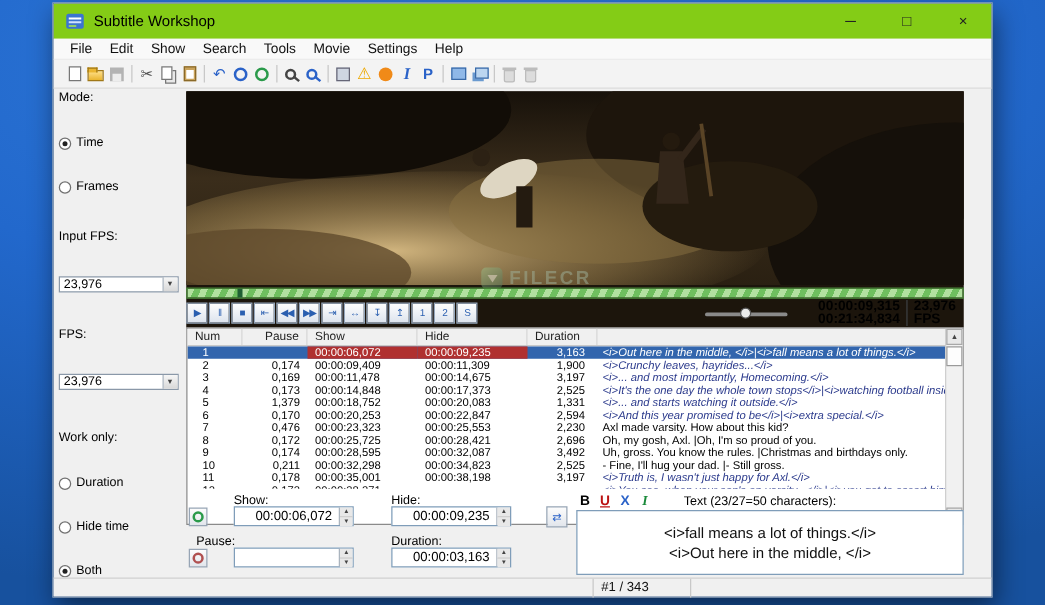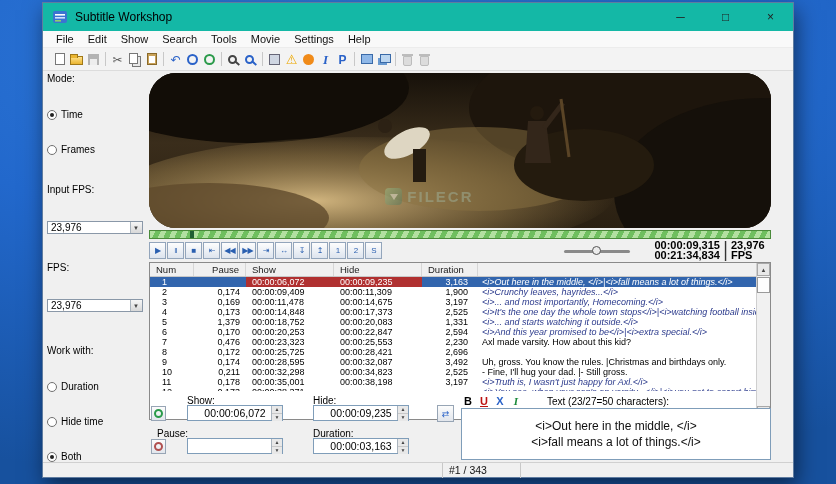--- a/index.html
+++ b/index.html
@@ -3,21 +3,21 @@
 <meta charset="utf-8">
 <style>
   * { margin:0; padding:0; box-sizing:border-box; }
   html,body { width:836px; height:484px; overflow:hidden; font-family:"Liberation Sans", sans-serif; }
   .desktop { position:relative; width:836px; height:484px;
     background: radial-gradient(120% 90% at 40% 10%, #2f7ad9 0%, #2268cc 45%, #17519e 100%); }
   .window { position:absolute; left:42px; top:2px; width:752px; height:476px;
     background:#f0f0f0; border:1px solid #5f7ca0; box-shadow: 3px 8px 20px rgba(0,0,0,.5); }
 
   
-  .titlebar { height:28px; background:#14b8a6; display:flex; align-items:center; }
+  .titlebar { height:28px; background:#84cc16; display:flex; align-items:center; }
   .app-icon { width:16px; height:16px; margin-left:9px; display:inline-block; }
   .title { font-size:12px; color:#000; margin-left:7px; flex:1; }
   .win-controls { display:flex; height:28px; }
   .wbtn { width:45px; height:28px; display:flex; align-items:center; justify-content:center;
     font-size:12px; color:#222; }
 
   
   .menubar { height:17px; background:#f9f9f9; display:flex; align-items:center; padding-left:6px;
     font-size:11px; color:#111; border-bottom:1px solid #ececec; }
   .menu-item { padding:0 7px; }
@@ -66,21 +66,21 @@
   .cbox.on::after { content:"✓"; position:absolute; left:1px; top:-2px; font-size:10px; color:#1a1a1a; }
   .combo { height:15px; background:#fff; border:1px solid #8a98a8; display:flex; align-items:center; position:relative; padding-left:3px; font-size:10px; }
   .combo .combo-arrow { position:absolute; right:0; top:0; bottom:0; width:12px; background:linear-gradient(#f6f6f6,#d8d8d8); border-left:1px solid #aab4be; }
   .combo .combo-arrow::after { content:"▼"; position:absolute; left:2px; top:3px; font-size:6px; color:#444; }
   .combo.disabled { background:#f0f0f0; color:#9a9a9a; border-color:#b5b5b5; }
   .combo.disabled .combo-arrow { background:#ececec; }
   .notes { flex:1; background:#fff; border:1px solid #8a98a8; margin-top:1px; padding:2px 3px; font-size:10px; }
 
   
   .main { position:absolute; left:106px; top:70px; width:622px; height:390px; }
-  .video { position:absolute; left:0; top:0; width:622px; height:155px; background:#1c150c; overflow:hidden;border-radius:27px; }
+  .video { position:absolute; left:0; top:0; width:622px; height:190px; background:#1c150c; overflow:hidden; }
   .video svg { display:block; width:622px; height:155px; }
   .watermark { position:absolute; left:38%; top:74%; display:flex; align-items:center; opacity:.5; }
   .wm-icon { width:17px; height:17px; border-radius:4px; background:linear-gradient(135deg,#9ec08a,#53755a); margin-right:5px; position:relative; }
   .wm-icon::after { content:""; position:absolute; left:5px; top:6px; border-left:4px solid transparent; border-right:4px solid transparent; border-top:6px solid #e8efe2; }
   .wm-text { font-size:15px; font-weight:bold; letter-spacing:2px; color:#9fb29b; }
 
   .seekbar { position:absolute; left:0; top:157px; width:622px; height:9px;
     border:1px solid #4a8a3a;
     background:repeating-linear-gradient(115deg,#b2e0a0 0 5px,#6fbf5f 5px 10px); }
   .seek-marker { position:absolute; left:40px; top:0; width:4px; height:7px; background:#1f5f33; }
@@ -154,21 +154,21 @@
   .b-bold { left:312px; color:#000; }
   .b-under { left:328px; color:#bb1111; text-decoration:underline; }
   .b-clear { left:344px; color:#2a62c8; }
   .b-italic { left:360px; color:#1a8a3a; font-style:italic; font-family:"Liberation Serif", serif; }
   .textbox { position:absolute; left:312px; top:13px; width:310px; height:52px; background:#fff; border:1px solid #7f9db9;
     display:flex; flex-direction:column; align-items:center; justify-content:center;
     font-size:12px; line-height:16px; color:#101010; text-align:center; }
 
   
   .statusbar { position:absolute; left:0; right:0; bottom:0; height:15px; background:#f0f0f0;
-    border-top:1px solid #d0d0d0; display:flex; font-size:10.5px; color:#111; align-items:center; }
+    border-top:1px solid #d0d0d0; display:flex; font-size:10.5px; color:#111; align-items:center;padding-left:32px; }
   .sb-sec { height:15px; line-height:14px; border-right:1px solid #c8c8c8; padding-left:6px; overflow:hidden; white-space:nowrap; }
   .sb0 { width:400px; }
   .sb1 { width:78px; }
   .sb2 { width:110px; }
   .sb3 { flex:1; border-right:none; }
 </style>
 </head>
 <body>
 
 <div class="desktop">
@@ -283,21 +283,21 @@
       <div class="lbl" style="margin-top:5px">Input FPS:</div>
       <div class="combo" style="margin-top:1px">
           <span class="combo-val">23,976</span>
           <span class="combo-arrow"></span>
         </div>
       <div class="lbl" style="margin-top:4px">FPS:</div>
       <div class="combo" style="margin-top:1px">
           <span class="combo-val">23,976</span>
           <span class="combo-arrow"></span>
         </div>
-      <div class="lbl" style="margin-top:9px">Work with:</div>
+      <div class="lbl" style="margin-top:9px">Work only:</div>
       <label class="radio">
           <span class="rdot"></span>
           <span>Duration</span>
         </label>
       <label class="radio">
           <span class="rdot"></span>
           <span>Hide time</span>
         </label>
       <label class="radio">
           <span class="rdot on"></span>
@@ -466,20 +466,21 @@
               <span class="cell c3">00:00:25,553</span>
               <span class="cell c4">2,230</span>
               <span class="cell c5">Axl made varsity. How about this kid?</span>
             </div>
             <div class="trow">
               <span class="cell c0">8</span>
               <span class="cell c1">0,172</span>
               <span class="cell c2">00:00:25,725</span>
               <span class="cell c3">00:00:28,421</span>
               <span class="cell c4">2,696</span>
+              <span class="cell c5">Oh, my gosh, Axl. |Oh, I'm so proud of you.</span>
             </div>
             <div class="trow">
               <span class="cell c0">9</span>
               <span class="cell c1">0,174</span>
               <span class="cell c2">00:00:28,595</span>
               <span class="cell c3">00:00:32,087</span>
               <span class="cell c4">3,492</span>
               <span class="cell c5">Uh, gross. You know the rules. |Christmas and birthdays only.</span>
             </div>
             <div class="trow">
@@ -557,22 +558,22 @@
             <span>▼</span>
           </span>
       </div>
 
       <span class="fmtbtn b-bold">B</span>
       <span class="fmtbtn b-under">U</span>
       <span class="fmtbtn b-clear">X</span>
       <span class="fmtbtn b-italic">I</span>
       <span class="flabel l-text">Text (23/27=50 characters):</span>
       <div class="textbox">
+        <div>&lt;i&gt;fall means a lot of things.&lt;/i&gt;</div>
         <div>&lt;i&gt;Out here in the middle, &lt;/i&gt;</div>
-        <div>&lt;i&gt;fall means a lot of things.&lt;/i&gt;</div>
       </div>
     </div>
 
     <div class="statusbar">
       <div class="sb-sec sb0"></div>
       <div class="sb-sec sb1">#1 / 343</div>
       <div class="sb-sec sb3"></div>
     </div>
 
   </div>

